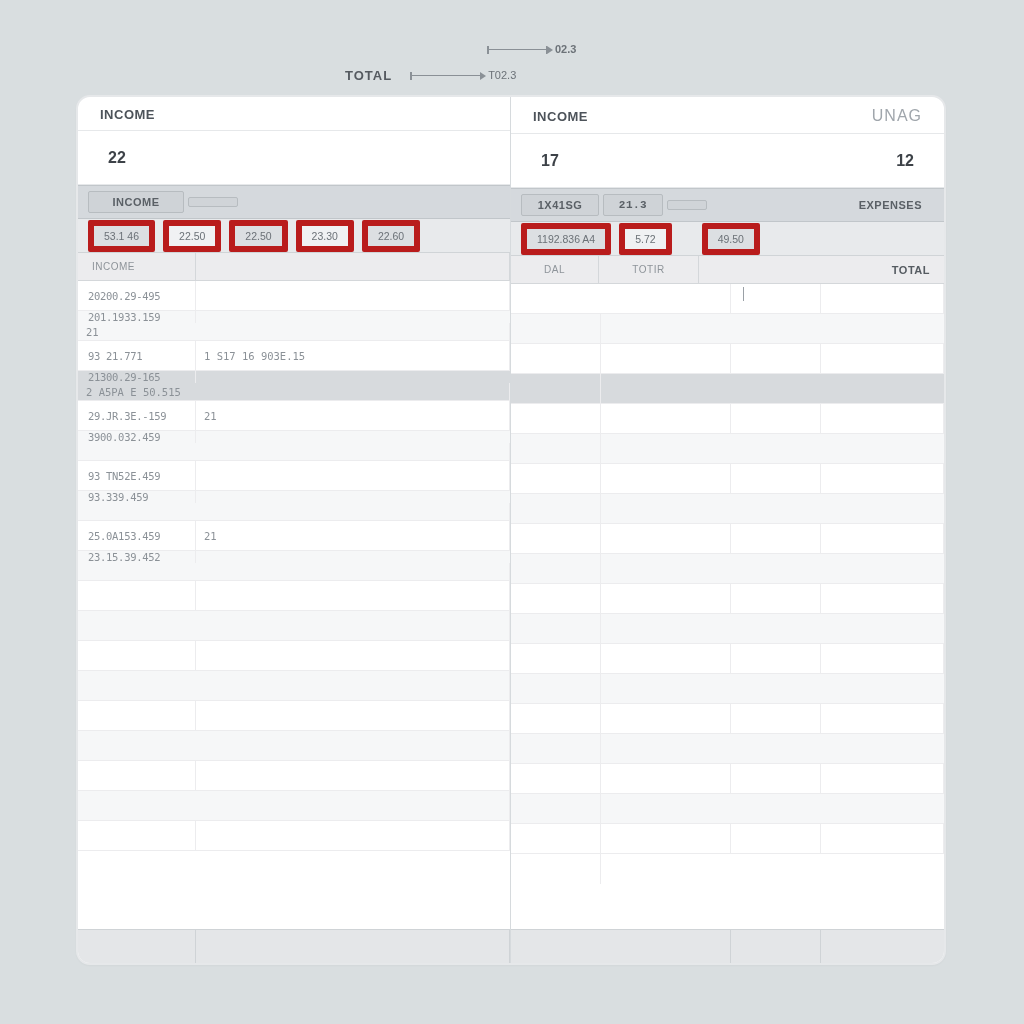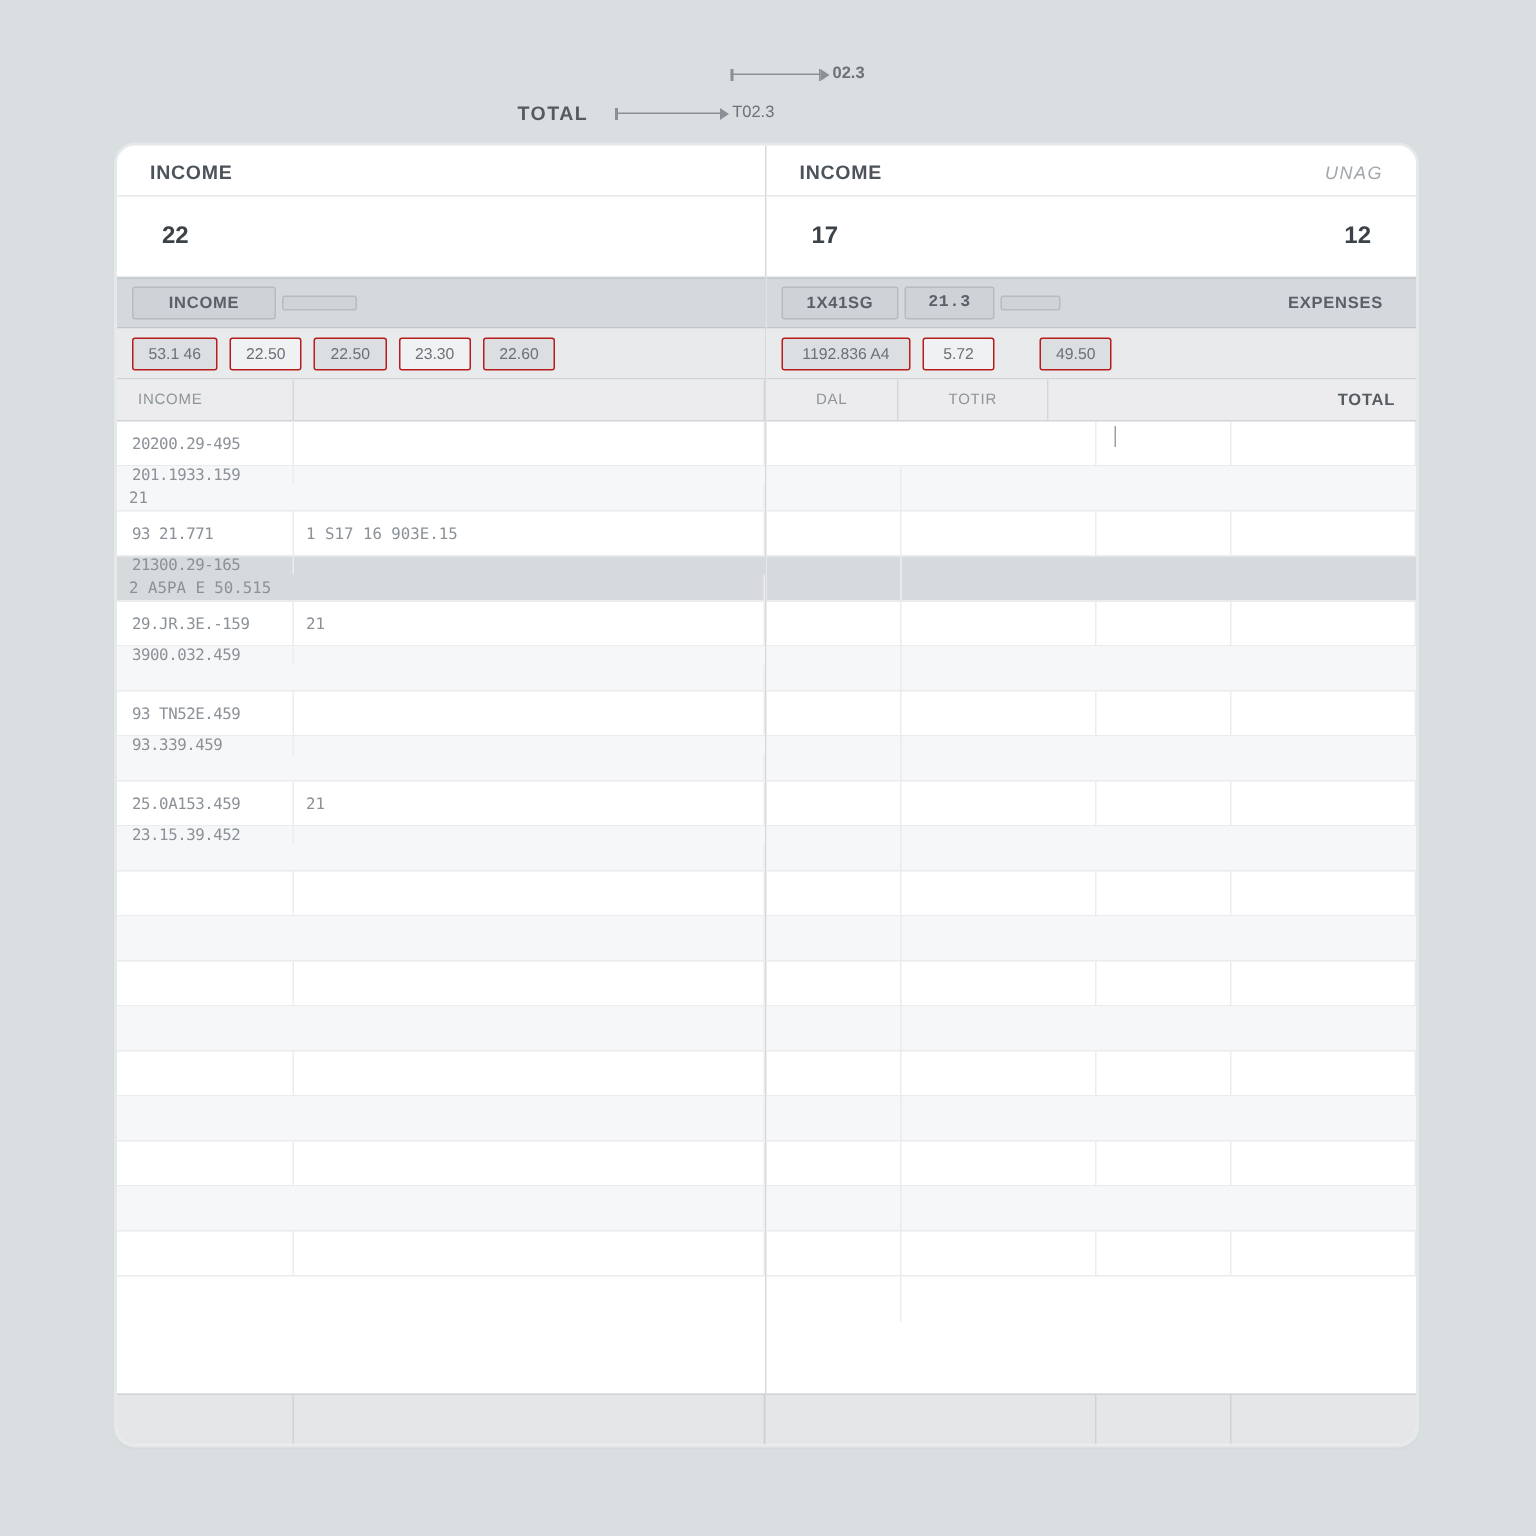--- a/index.html
+++ b/index.html
@@ -40,21 +40,21 @@
   .split { display:flex; height:100%; }
   .pane { flex:1 1 50%; border-right:1.5px solid #d6dadd; display:flex; flex-direction:column; }
   .pane:last-child { border-right:none; }
 
   .pane-title {
     padding:10px 22px 8px 22px;
     font-weight:700; font-size:13px; letter-spacing:0.5px; color:#4d535a;
     border-bottom:1px solid #e6e8ea;
     display:flex; justify-content:space-between; align-items:center;
   }
-  .pane-title .sub { font-weight:400; font-size:12px; color:#a0a6ac; letter-spacing:1px;font-style:italic; }
+  .pane-title .sub { font-weight:400; font-size:16px; color:#a0a6ac; letter-spacing:1px; }
 
   .big-row {
     height:54px; display:flex; align-items:center; padding:0 30px;
     border-bottom:1px solid #e6e8ea; font-size:16px; font-weight:600; color:#3d4248;
     justify-content:space-between;
   }
   .big-row span:nth-child(2) { margin-left:auto; }
 
   .header-band {
     height:34px; background:#d5d9dd; border-bottom:1px solid #c1c6ca; border-top:1px solid #c1c6ca;
@@ -66,21 +66,21 @@
     padding:4px 12px; text-align:center;
   }
   .hcell.plain { background:transparent; border:none; font-weight:700; }
   .hspacer { flex:1; }
 
   .chip-band {
     height:34px; background:#e8eaec; border-bottom:1px solid #d0d4d7;
     display:flex; align-items:center; padding:0 10px; gap:8px;
   }
   .chip {
-    background:#dcdfe2; border:1px solid #b91c1c; border-radius:2px;
+    background:#dcdfe2; border:6px solid #b91c1c; border-radius:2px;
     font-size:10.5px; color:#6b7177; padding:4px 10px; min-width:48px; text-align:center;
   }
   .chip.light { background:#f0f1f3; }
 
   .subheader-band {
     height:28px; background:#ececee; border-bottom:1px solid #d4d7da;
     display:flex; align-items:center;
   }
   .sh {
     font-size:10px; letter-spacing:0.5px; color:#8e949a; padding:0 14px;

